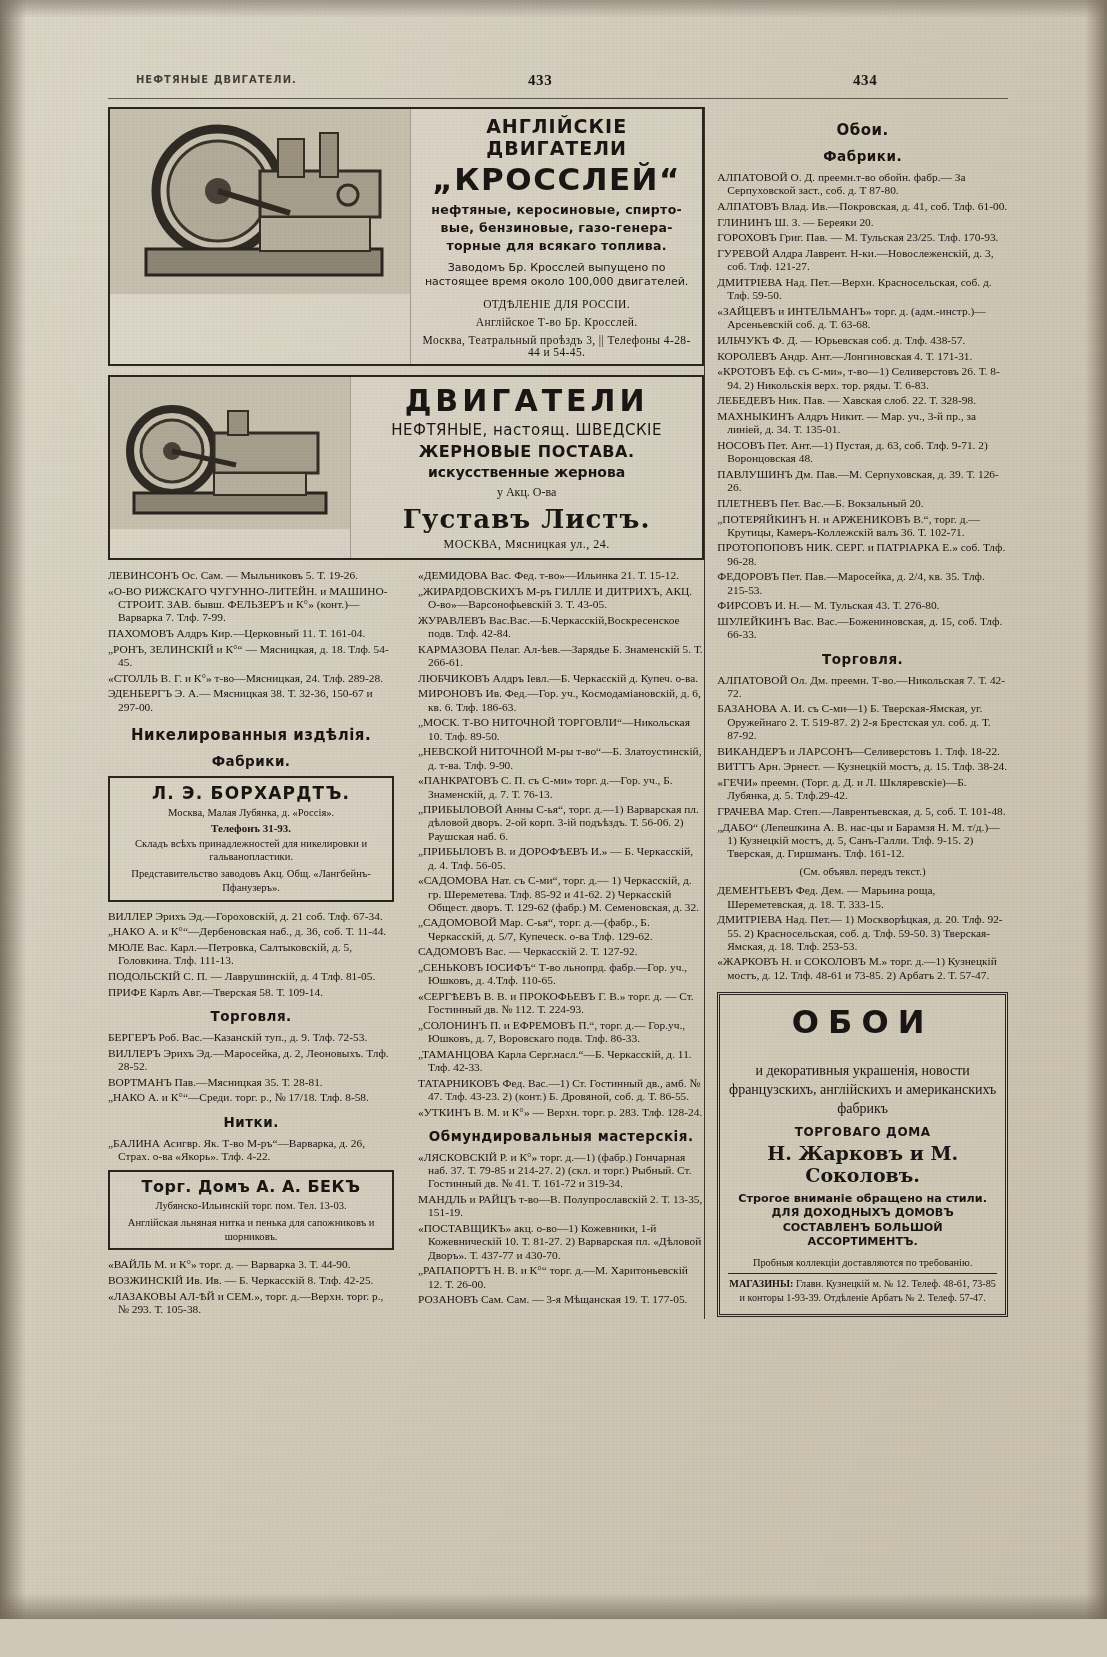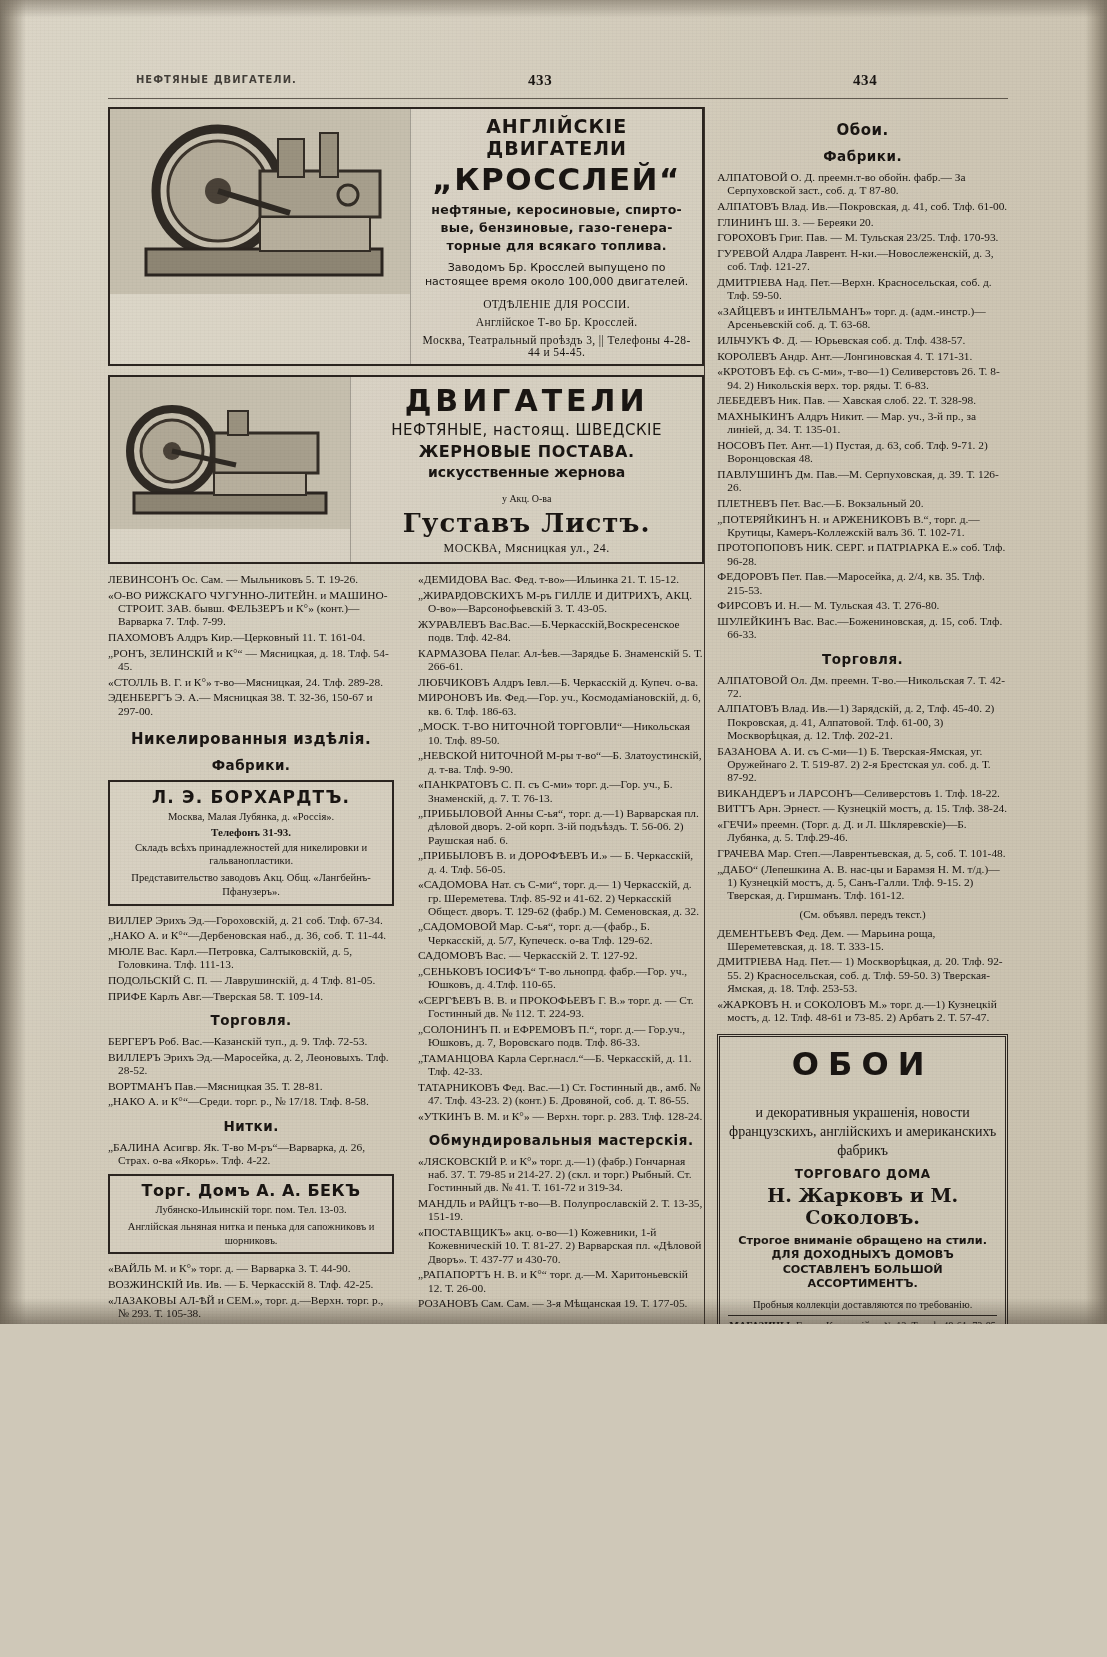--- a/index.html
+++ b/index.html
@@ -5,21 +5,21 @@
   html,body{margin:0;padding:0;}
   body{
     width:1107px;height:1657px;
     background:#cfc8b8;
     font-family:"Liberation Serif", serif;
     color:#1a1613;
   }
   
   #page{
     position:relative;
-    width:1107px;height:1324px;
+    width:1107px;height:1619px;
     background:
       radial-gradient(ellipse at 20% 10%, rgba(255,255,255,0.10), rgba(0,0,0,0) 60%),
       linear-gradient(110deg,#d8d2c2 0%,#d3ccbb 30%,#cec6b4 65%,#c9c1ae 100%);
     overflow:hidden;
   }
   #grain{
     position:absolute;inset:0;
     background-image:
       repeating-linear-gradient(0deg, rgba(0,0,0,0.035) 0 1px, rgba(0,0,0,0) 1px 3px),
       repeating-linear-gradient(90deg, rgba(0,0,0,0.025) 0 1px, rgba(0,0,0,0) 1px 4px);
@@ -66,21 +66,21 @@
     background:linear-gradient(180deg,#c9c2b0,#bdb6a4);}
   .engine2{position:absolute;left:0;top:0;width:240px;height:150px;
     background:linear-gradient(180deg,#cbc4b2,#bbb3a1);}
 
   .ad2 .ad-pic{width:240px;}
   .ad2 .ad-txt{text-align:center;}
   .ad-h3{font-family:"DejaVu Sans", sans-serif;font-size:30px;font-weight:bold;letter-spacing:4px;}
   .ad-h4{font-family:"DejaVu Sans", sans-serif;font-size:15px;letter-spacing:.5px;margin-top:3px;}
   .ad-h5{font-family:"DejaVu Sans", sans-serif;font-size:16px;font-weight:bold;letter-spacing:.5px;margin-top:3px;}
   .ad-h6{font-family:"DejaVu Sans", sans-serif;font-size:14px;font-weight:bold;margin-top:3px;}
-  .ad-h7{font-size:10px;margin-top:13px;}
+  .ad-h7{font-size:12px;margin-top:5px;}
   .ad-h8{font-family:"DejaVu Serif", serif;font-size:26px;font-weight:bold;margin-top:4px;letter-spacing:1px;}
   .ad-h9{font-size:12px;margin-top:3px;letter-spacing:.5px;}
 
   
   .subcols{display:flex;}
   .sc{width:48%;}
   .sc:first-child{margin-right:4%;}
 
   .entry{font-size:11.4px;line-height:1.16;margin-bottom:2.5px;text-indent:-10px;padding-left:10px;}
   .head{font-family:"DejaVu Sans", sans-serif;font-weight:bold;text-align:center;font-size:15px;margin:12px 0 8px;letter-spacing:.5px;}
@@ -294,25 +294,24 @@
         <div class="entry">ПЛЕТНЕВЪ Пет. Вас.—Б. Вокзальный 20.</div>
         <div class="entry">„ПОТЕРЯЙКИНЪ Н. и АРЖЕНИКОВЪ В.“, торг. д.—Крутицы, Камеръ-Коллежскій валъ 36. Т. 102-71.</div>
         <div class="entry">ПРОТОПОПОВЪ НИК. СЕРГ. и ПАТРІАРКА Е.» соб. Тлф. 96-28.</div>
         <div class="entry">ФЕДОРОВЪ Пет. Пав.—Маросейка, д. 2/4, кв. 35. Тлф. 215-53.</div>
         <div class="entry">ФИРСОВЪ И. Н.— М. Тульская 43. Т. 276-80.</div>
         <div class="entry">ШУЛЕЙКИНЪ Вас. Вас.—Божениновская, д. 15, соб. Тлф. 66-33.</div>
 
         <div class="head small">Торговля.</div>
 
         <div class="entry">АЛПАТОВОЙ Ол. Дм. преемн. Т-во.—Никольская 7. Т. 42-72.</div>
-        <div class="entry">АЛПАТОВЪ Влад. Ив.—1) Зарядскій, д. 2, Тлф. 45-40.  2) Покровская, д. 41, Алпатовой. Тлф. 61-00, 3) Москворѣцкая, д. 12. Тлф. 202-21.</div>
         <div class="entry">БАЗАНОВА А. И. съ С-ми—1) Б. Тверская-Ямская, уг. Оружейнаго 2. Т. 519-87.  2) 2-я Брестская ул. соб. д. Т. 87-92.</div>
         <div class="entry">ВИКАНДЕРЪ и ЛАРСОНЪ—Селиверстовъ 1. Тлф. 18-22.</div>
         <div class="entry">ВИТТЪ Арн. Эрнест. — Кузнецкій мостъ, д. 15. Тлф. 38-24.</div>
-        <div class="entry">«ГЕЧИ» преемн. (Торг. д. Д. и Л. Шкляревскіе)—Б. Лубянка, д. 5. Тлф.29-46.</div>
+        <div class="entry">«ГЕЧИ» преемн. (Торг. д. Д. и Л. Шкляревскіе)—Б. Лубянка, д. 5. Тлф.29-42.</div>
         <div class="entry">ГРАЧЕВА Мар. Степ.—Лаврентьевская, д. 5, соб. Т. 101-48.</div>
         <div class="entry">„ДАБО“ (Лепешкина А. В. нас-цы и Барамзя Н. М. т/д.)—1) Кузнецкій мостъ, д. 5, Санъ-Галли. Тлф. 9-15.  2) Тверская, д. Гиршманъ. Тлф. 161-12.</div>
 
         <div class="note">(См. объявл. передъ текст.)</div>
 
         <div class="entry">ДЕМЕНТЬЕВЪ Фед. Дем. — Марьина роща, Шереметевская, д. 18. Т. 333-15.</div>
         <div class="entry">ДМИТРІЕВА Над. Пет.— 1) Москворѣцкая, д. 20. Тлф. 92-55.  2) Красносельская, соб. д. Тлф. 59-50.  3) Тверская-Ямская, д. 18. Тлф. 253-53.</div>
         <div class="entry">«ЖАРКОВЪ Н. и СОКОЛОВЪ М.» торг. д.—1) Кузнецкій мостъ, д. 12. Тлф. 48-61 и 73-85. 2) Арбатъ 2. Т. 57-47.</div>
 
         <div class="oboi-ad">

